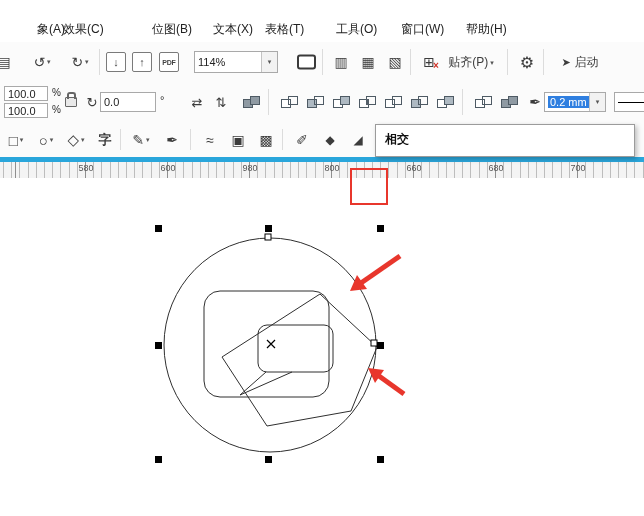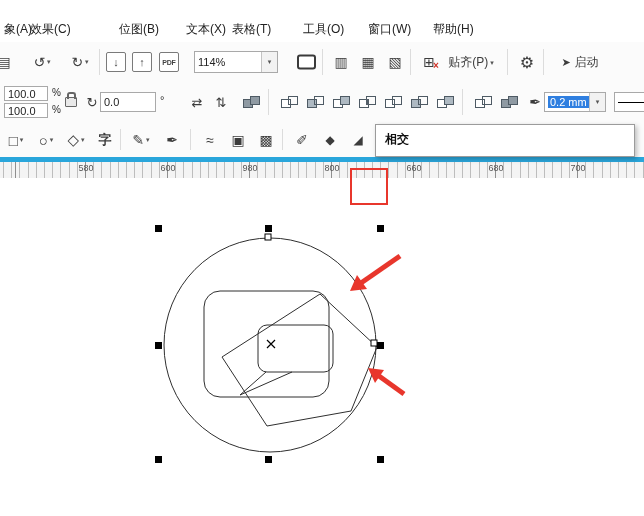--- a/index.html
+++ b/index.html
@@ -1,20 +1,20 @@
 <!DOCTYPE html>
 <html><head>
 <meta charset="utf-8">
 <style>
   html,body{margin:0;padding:0;background:#ddd;}
   .screen{position:relative;width:644px;height:516px;background:#fff;overflow:hidden;
     font-family:"Liberation Sans","DejaVu Sans",sans-serif;color:#2b2b2b;}
   .row{position:absolute;left:0;right:0;background:#fbfbfb;}
   .titlebar{top:0;height:16px;background:#fff;font-size:11px;line-height:15px;padding-left:2px;color:#111;}
-  .menubar{top:16px;height:26px;background:#fff;}
+  .menubar{top:16px;height:26px;background:#fff;margin-left:33px;}
   .menu-item{position:absolute;top:0;height:26px;line-height:26px;font-size:12px;color:#222;padding:0 2px;cursor:default;}
   .tb1{top:42px;height:40px;border-bottom:1px solid #ececec;}
   .tb2{top:82px;height:40px;border-bottom:1px solid #ececec;}
   .tb3{top:122px;height:35px;}
   .strip{position:absolute;top:157px;height:5px;left:0;right:0;background:#2aa6db;}
   .ruler{position:absolute;top:162px;height:16px;left:0;right:0;background:#f4f4f4;border-bottom:1px solid #cfcfcf;
     background-image:
       repeating-linear-gradient(90deg,#8f8f8f 0 1px,transparent 1px 82px),
       repeating-linear-gradient(90deg,#bdbdbd 0 1px,transparent 1px 8.2px);
     background-size:100% 9px,100% 4px;
@@ -57,21 +57,21 @@
 </head>
 <body>
 
 <div class="screen" data-interactable="false">
 
 
   <div class="row menubar" data-interactable="false">
     <span class="menu-item" style="left:2px" data-interactable="true">象(A)</span>
     <span class="menu-item" style="left:28px" data-interactable="true">效果(C)</span>
     <span class="menu-item" style="left:117px" data-interactable="true">位图(B)</span>
-    <span class="menu-item" style="left:184px" data-interactable="true">文本(X)</span>
+    <span class="menu-item" style="left:178px" data-interactable="true">文本(X)</span>
     <span class="menu-item" style="left:230px" data-interactable="true">表格(T)</span>
     <span class="menu-item" style="left:301px" data-interactable="true">工具(O)</span>
     <span class="menu-item" style="left:366px" data-interactable="true">窗口(W)</span>
     <span class="menu-item" style="left:431px" data-interactable="true">帮助(H)</span>
   </div>
 
   <div class="row tb1" data-interactable="false">
     <div class="btn" style="left:-8px;width:24px" data-interactable="true">
       <span class="g" data-interactable="false">▤</span>
     </div>

